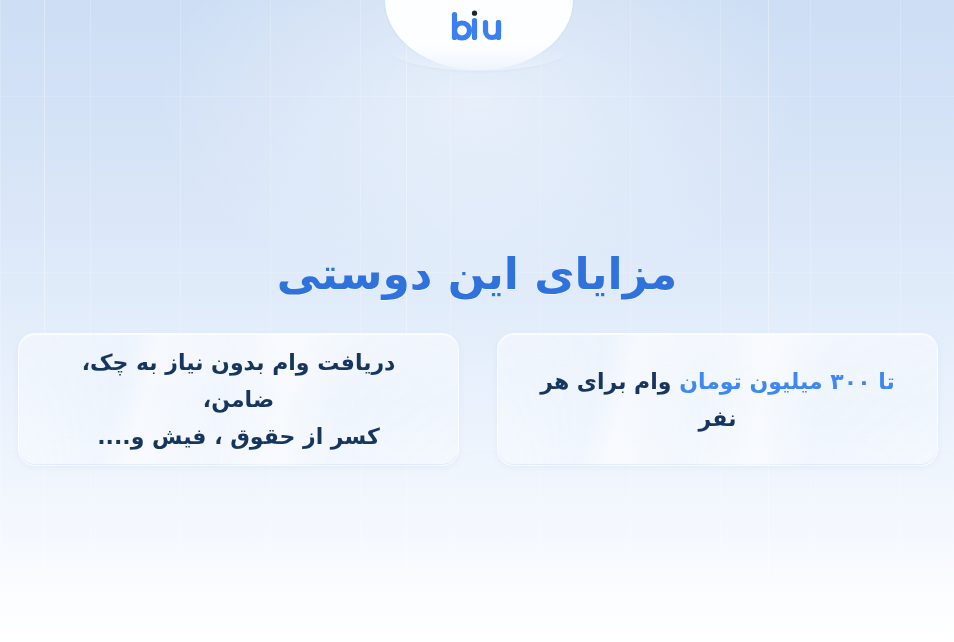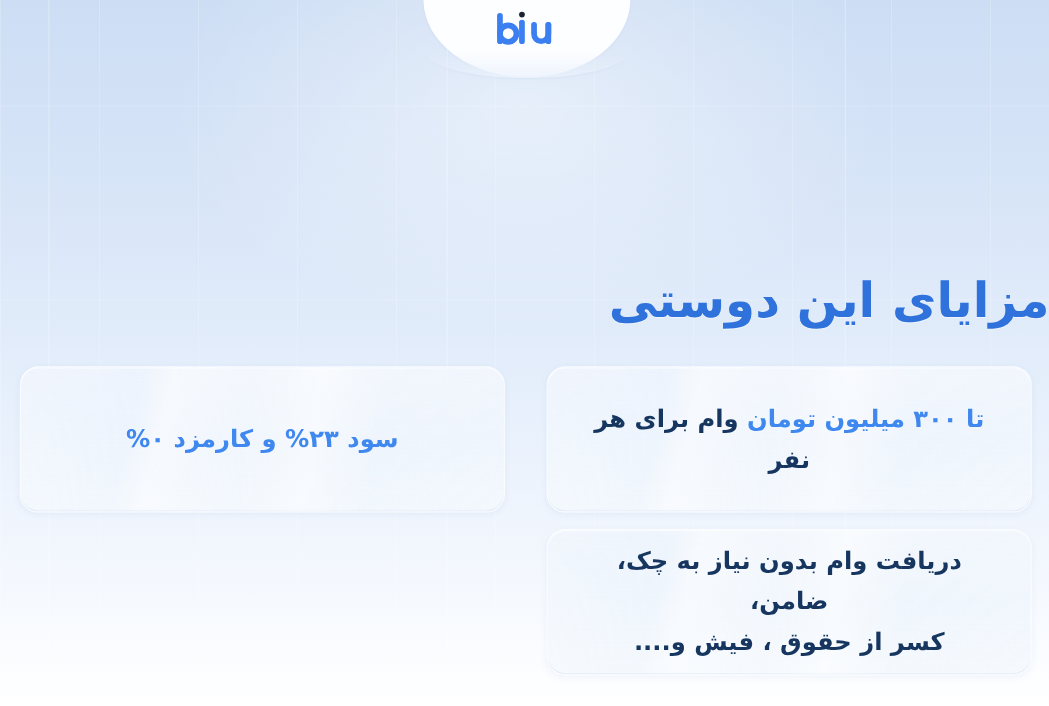--- a/index.html
+++ b/index.html
@@ -97,21 +97,21 @@
     justify-content: center;
   }
   .brand svg { display: block; }
 
   
   .section-title {
     position: absolute;
     left: 0;
     top: 214px;
     width: 954px;
-    text-align: right;
+    text-align: center;
     font-size: 44px;
     line-height: 62px;
     font-weight: 700;
     color: #2f72dc;
     letter-spacing: 0;
     white-space: nowrap;
     text-shadow: 0 1px 0 rgba(255,255,255,.45);
   }
 
   
@@ -218,23 +218,20 @@
 
   <h1 class="section-title">مزایای این دوستی</h1>
 
   <div class="cards">
 
     <div class="card">
       <div class="card-text"><span class="hl">تا ۳۰۰ میلیون تومان</span><span> وام برای هر نفر</span></div>
     </div>
 
 
-    <div class="card row2">
-      <div class="card-text accent">سود ۲۳% و کارمزد ۰%</div>
-    </div>
 
     <div class="card row2">
       <div class="card-text">دریافت وام بدون نیاز به چک، ضامن،
 کسر از حقوق ، فیش و....</div>
     </div>
 
   </div>
 
 </div>
 

